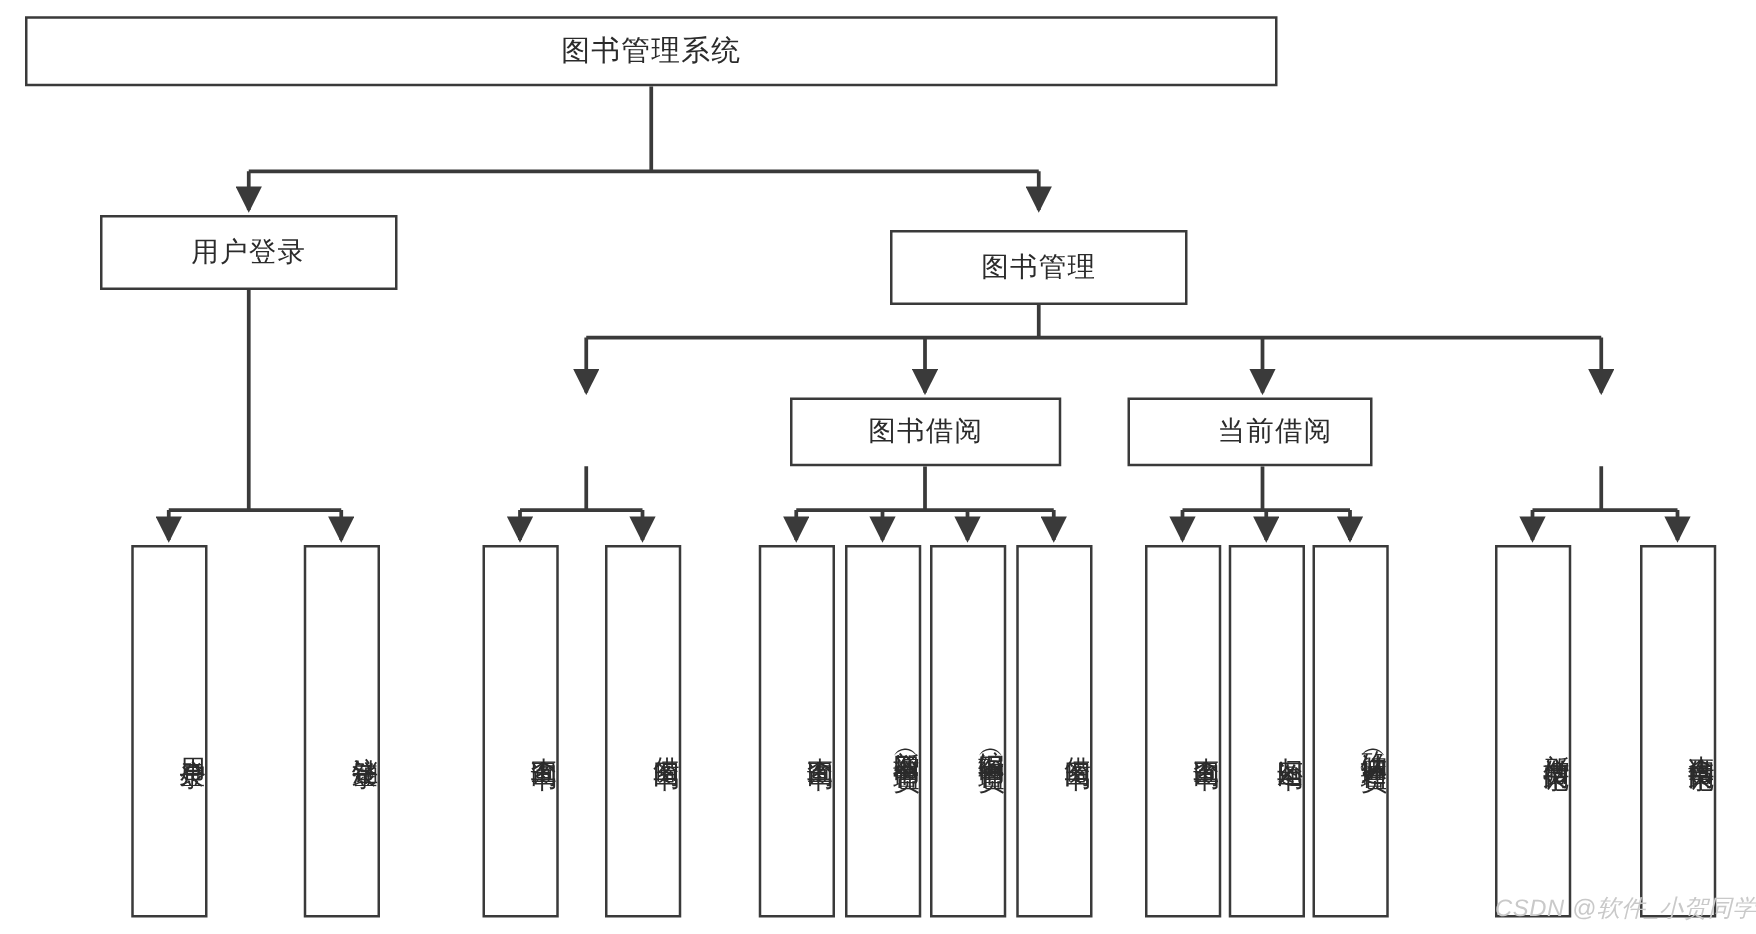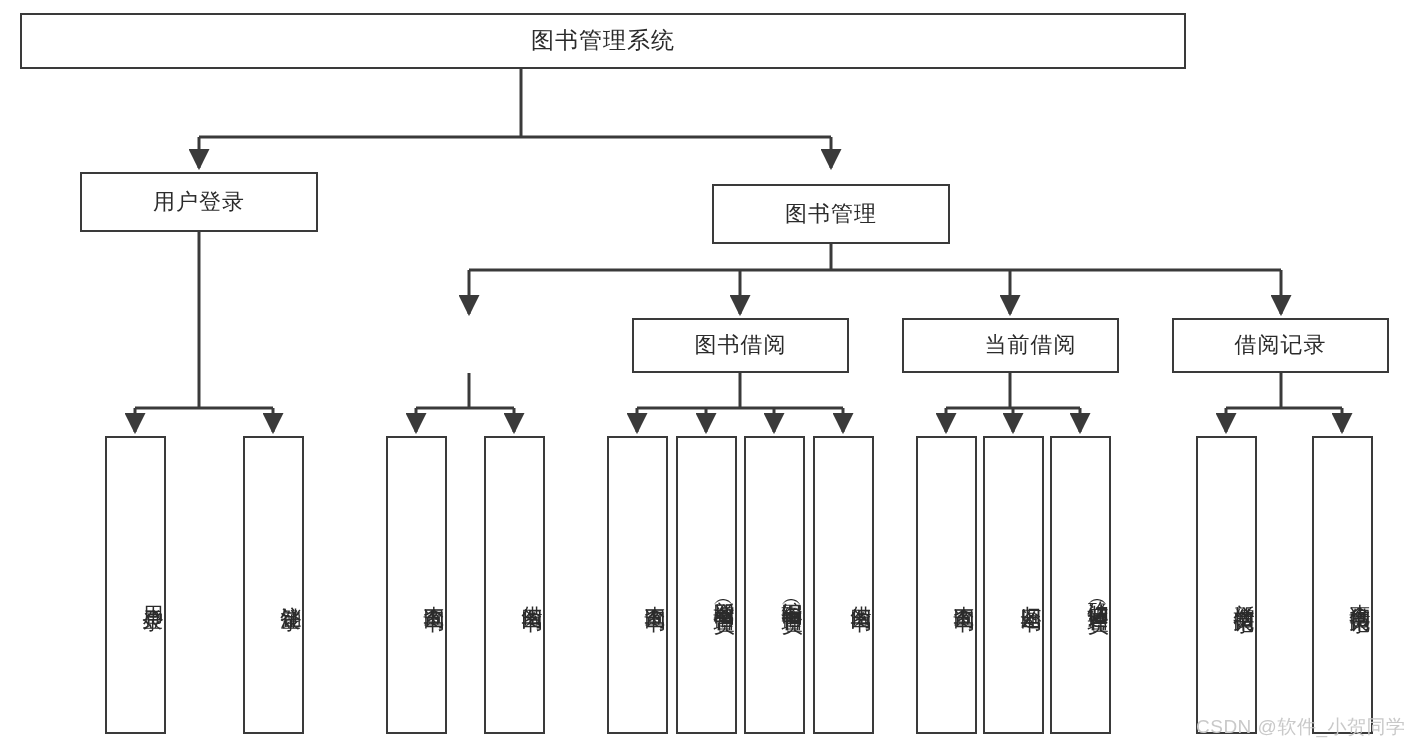--- a/index.html
+++ b/index.html
@@ -59,20 +59,21 @@
     writing-mode: vertical-rl;
     text-orientation: upright;
     display: block;
   }
   .watermark {
     position: absolute;
     font-size: 19px;
     color: #c9c9c9;
     white-space: nowrap;
     letter-spacing: 0.5px;
+    font-style: italic;
   }
 </style>
 </head>
 <body>
 
 <div id="canvas">
 
   <svg id="edges" viewBox="0 0 1405 747" xmlns="http://www.w3.org/2000/svg">
     <defs>
       <marker id="arrow" viewBox="0 0 10 10" refX="9" refY="5" markerWidth="7" markerHeight="7" orient="auto-start-reverse">
@@ -116,39 +117,36 @@
       <path d="M 1013 408 L 1013 432" marker-end="url(#arrow)"></path>
       <path d="M 1080 408 L 1080 432" marker-end="url(#arrow)"></path>
 
       <path d="M 1281 373 L 1281 408"></path>
       <path d="M 1226 408 L 1342 408"></path>
       <path d="M 1226 408 L 1226 432" marker-end="url(#arrow)"></path>
       <path d="M 1342 408 L 1342 432" marker-end="url(#arrow)"></path>
     </g>
   </svg>
 
-  <div class="node horiz root" style="left:20px; top:13px; width:1166px; height:56px;">
+  <div class="node horiz root" style="left:20px; top:13px; width:1002px; height:56px;">
     <span>图书管理系统</span>
   </div>
 
   <div class="node horiz" style="left:80px; top:172px; width:238px; height:60px;">
     <span>用户登录</span>
   </div>
   <div class="node horiz" style="left:712px; top:172px; width:238px; height:60px;margin-top:12px;">
     <span>图书管理</span>
   </div>
 
   <div class="node horiz" style="left:632px; top:318px; width:217px; height:55px;">
     <span>图书借阅</span>
   </div>
-  <div class="node horiz" style="left:902px; top:318px; width:217px; height:55px;padding-left:40px;">
+  <div class="node horiz" style="left:902px; top:318px; width:196px; height:55px;padding-left:40px;">
     <span>当前借阅</span>
-  </div>
-  <div class="node horiz" style="left:1172px; top:318px; width:217px; height:55px;">
-    <span>借阅记录</span>
   </div>
 
   <div class="node leaf" style="left:105px; top:436px; width:61px; height:298px;">
     <span class="vtext">用户登录</span>
   </div>
   <div class="node leaf" style="left:243px; top:436px; width:61px; height:298px;">
     <span class="vtext">注销登录</span>
   </div>
   <div class="node leaf" style="left:386px; top:436px; width:61px; height:298px;">
     <span class="vtext">查询图书</span>

